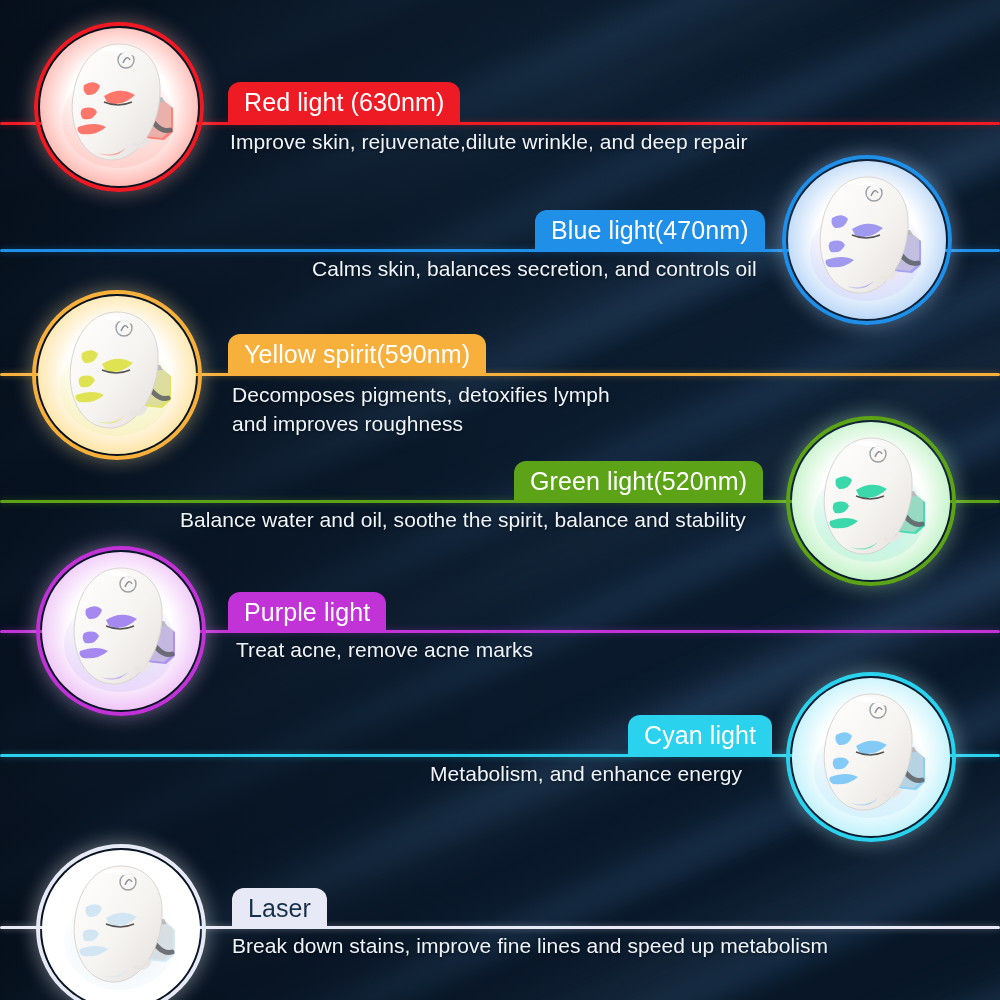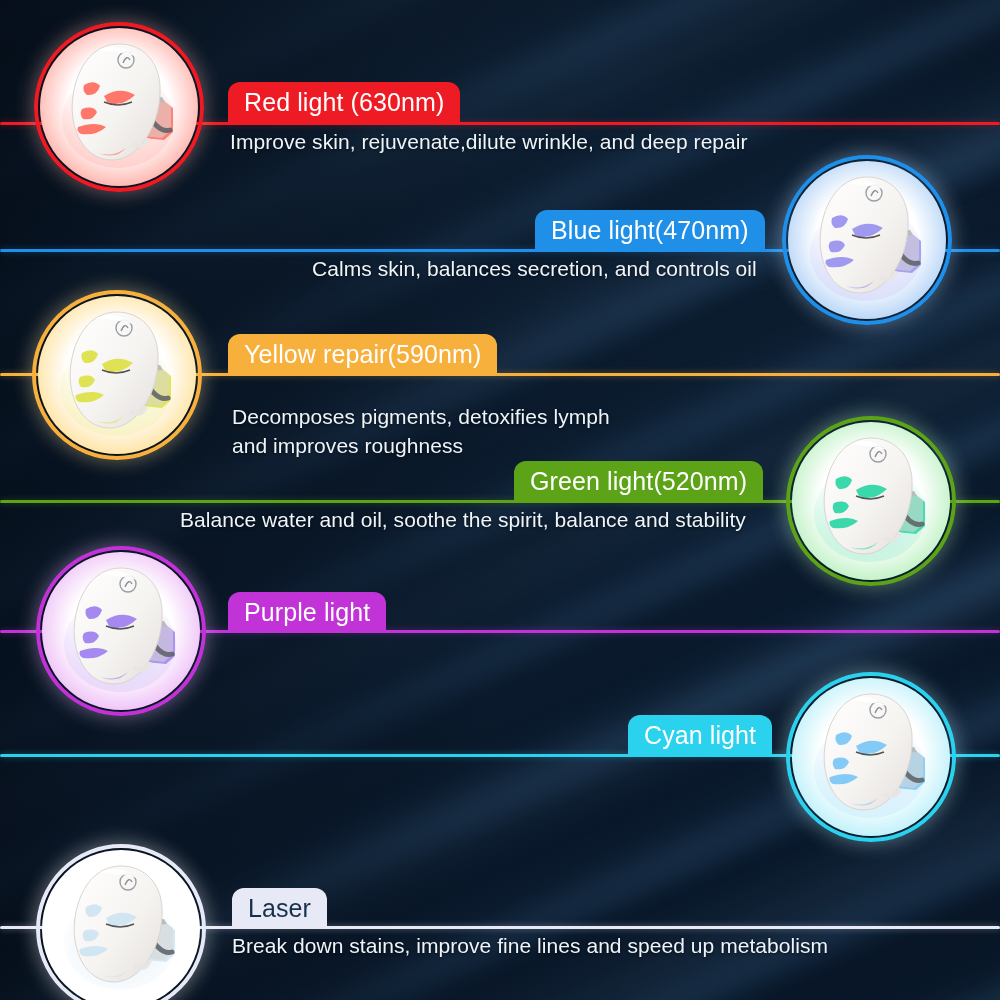--- a/index.html
+++ b/index.html
@@ -258,22 +258,22 @@
     </g>
 
     <path d="M58,22 q20,-8 38,6 q-20,-4 -38,-6 Z" fill="#ffffff" opacity="0.85"></path>
   </svg>
           </div>
           <div class="ring"></div>
         </div>
       </div>
       <div class="row" style="top: 0px; height: 1000px; pointer-events: none;">
         <div class="rule" style="top: 373px; background: rgb(247, 176, 60); box-shadow: rgba(247, 176, 60, 0.4) 0px 0px 6px;"></div>
-        <div class="badge" style="left: 228px; top: 334px; background: rgb(247, 176, 60); color: rgb(255, 255, 255);">Yellow repair(590nm)</div>
-        <div class="desc" style="left: 232px; top: 381px; margin-top: 22px;">Decomposes pigments, detoxifies lymph
+        <div class="badge" style="left: 228px; top: 334px; background: rgb(247, 176, 60); color: rgb(255, 255, 255);">Yellow spirit(590nm)</div>
+        <div class="desc" style="left: 232px; top: 381px;">Decomposes pigments, detoxifies lymph
 and improves roughness</div>
         <div class="maskwrap" style="left: 32px; top: 290px; --ring: #f7b03c; --glowin: #ffe5a8; --glowout: #ffe5a855;">
           <div class="glow"></div>
           <div class="maskclip">
   <svg class="masksvg" width="158" height="158" viewBox="0 0 158 158">
     <defs>
       <linearGradient id="shellg2" x1="0" y1="0" x2="1" y2="1">
         <stop offset="0%" stop-color="#ffffff"></stop>
         <stop offset="55%" stop-color="#f6f4f1"></stop>
         <stop offset="100%" stop-color="#e2dedb"></stop>
@@ -380,20 +380,21 @@
 
     <path d="M58,22 q20,-8 38,6 q-20,-4 -38,-6 Z" fill="#ffffff" opacity="0.85"></path>
   </svg>
           </div>
           <div class="ring"></div>
         </div>
       </div>
       <div class="row" style="top: 0px; height: 716px; pointer-events: none; border-radius: 16px;">
         <div class="rule" style="top: 630px; background: rgb(193, 51, 214); box-shadow: rgba(193, 51, 214, 0.4) 0px 0px 6px;"></div>
         <div class="badge" style="left: 228px; top: 592px; background: rgb(193, 51, 214); color: rgb(255, 255, 255);">Purple light</div>
+        <div class="desc" style="left: 236px; top: 636px;">Treat acne, remove acne marks</div>
         <div class="maskwrap" style="left: 36px; top: 546px; --ring: #c133d6; --glowin: #f0c6f8; --glowout: #f0c6f855;">
           <div class="glow"></div>
           <div class="maskclip">
   <svg class="masksvg" width="158" height="158" viewBox="0 0 158 158">
     <defs>
       <linearGradient id="shellg4" x1="0" y1="0" x2="1" y2="1">
         <stop offset="0%" stop-color="#ffffff"></stop>
         <stop offset="55%" stop-color="#f6f4f1"></stop>
         <stop offset="100%" stop-color="#e2dedb"></stop>
       </linearGradient>
@@ -439,20 +440,21 @@
 
     <path d="M58,22 q20,-8 38,6 q-20,-4 -38,-6 Z" fill="#ffffff" opacity="0.85"></path>
   </svg>
           </div>
           <div class="ring"></div>
         </div>
       </div>
       <div class="row" style="top: 0px; height: 1000px; pointer-events: none;">
         <div class="rule" style="top: 754px; background: rgb(43, 210, 238); box-shadow: rgba(43, 210, 238, 0.4) 0px 0px 6px;"></div>
         <div class="badge" style="left: 628px; top: 715px; background: rgb(43, 210, 238); color: rgb(255, 255, 255);">Cyan light</div>
+        <div class="desc" style="left: 430px; top: 760px;">Metabolism, and enhance energy</div>
         <div class="maskwrap" style="left: 786px; top: 672px; --ring: #2bd2ee; --glowin: #c2f2fb; --glowout: #c2f2fb55;">
           <div class="glow"></div>
           <div class="maskclip">
   <svg class="masksvg" width="158" height="158" viewBox="0 0 158 158">
     <defs>
       <linearGradient id="shellg5" x1="0" y1="0" x2="1" y2="1">
         <stop offset="0%" stop-color="#ffffff"></stop>
         <stop offset="55%" stop-color="#f6f4f1"></stop>
         <stop offset="100%" stop-color="#e2dedb"></stop>
       </linearGradient>

